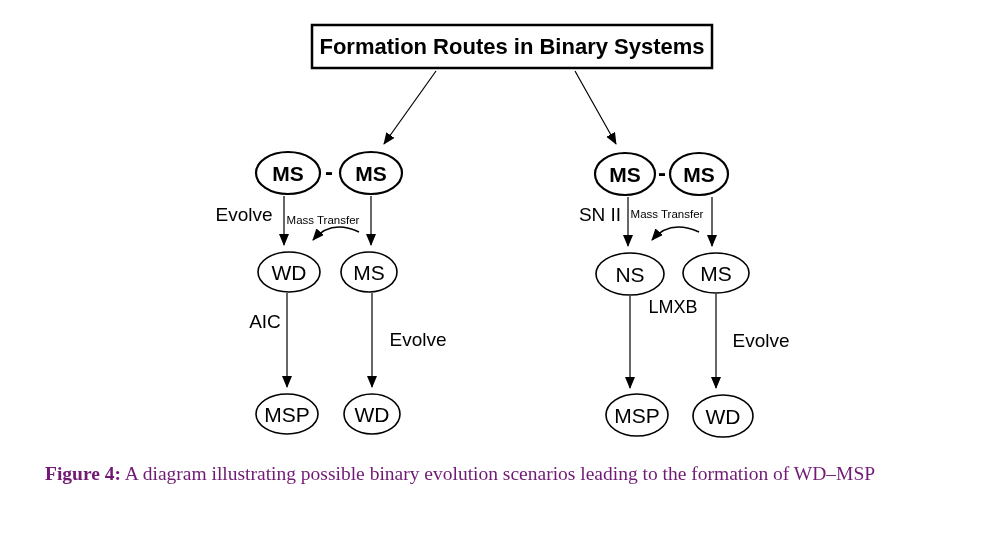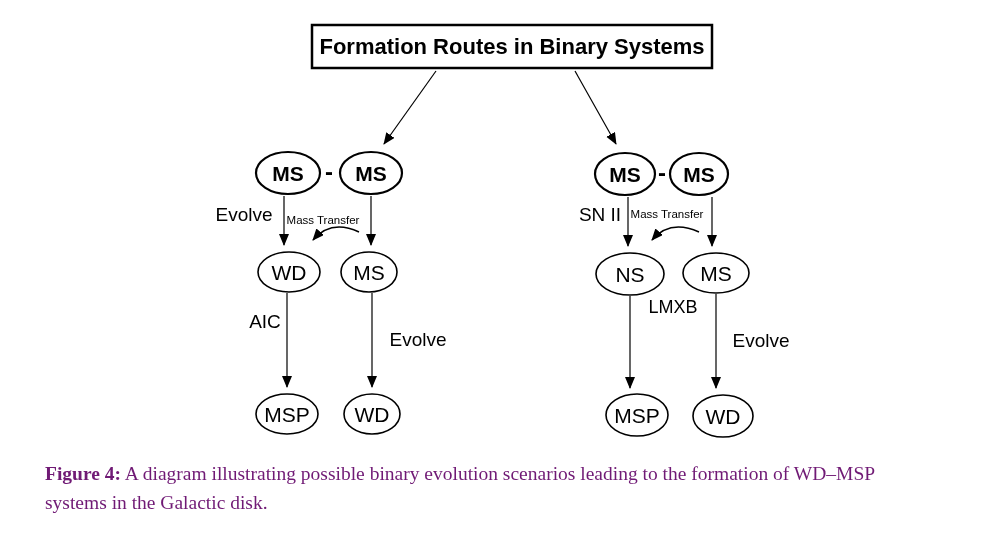--- a/index.html
+++ b/index.html
@@ -143,18 +143,15 @@
         <text class="node-label" x="723" y="424" text-anchor="middle">WD</text>
       </g>
     </g>
   </svg>
 
   <div class="caption">
     <div>
       <span class="bold">Figure 4:</span>
       <span>A diagram illustrating possible binary evolution scenarios leading to the formation of WD–MSP</span>
     </div>
-    <div>
-      <span>systems in the Galactic disk.</span>
-    </div>
   </div>
 
 </div>
 
 </body></html>

